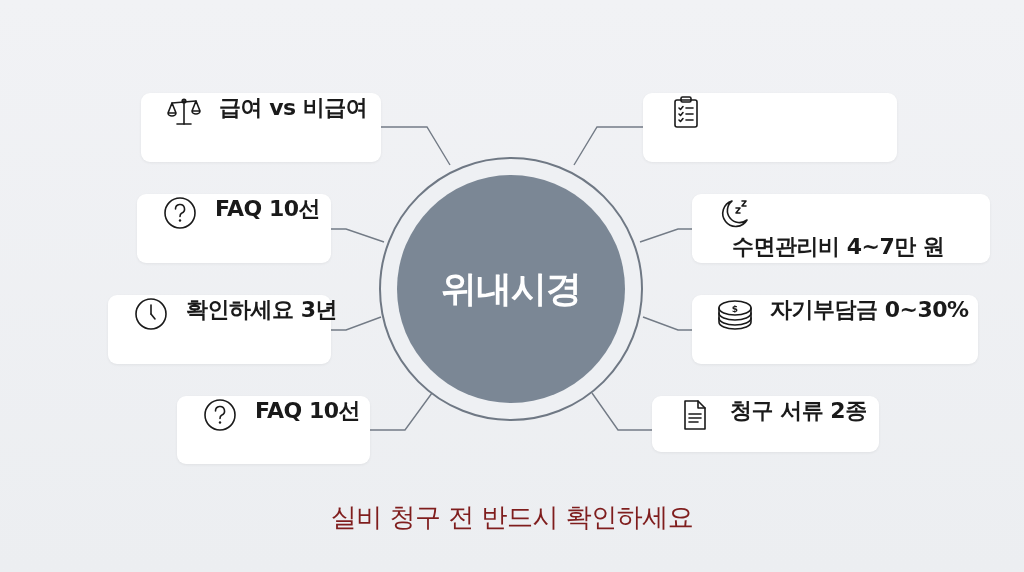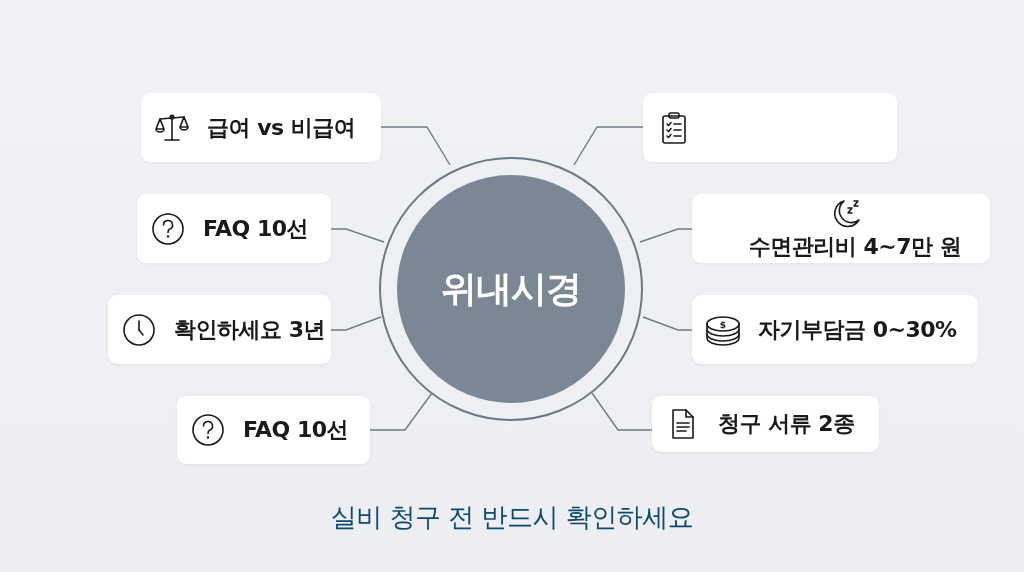--- a/index.html
+++ b/index.html
@@ -16,30 +16,30 @@
   }
   .hub {
     position:absolute; left:397px; top:175px; width:228px; height:228px;
     border-radius:50%; background:#7b8795;
     display:flex; flex-direction:column; align-items:center; justify-content:center;
     color:#ffffff; font-weight:bold; font-size:36px; line-height:48px; letter-spacing:-1px;
   }
   .card {
     position:absolute; background:#ffffff; border-radius:9px;
     box-shadow:0 1px 3px rgba(0,0,0,0.06);
-    display:flex; align-items:center; box-sizing:border-box;
-    padding-left:12px;
+    display:flex; box-sizing:border-box;
+    padding-left:24px;
   }
   .card .icon { width:38px; height:38px; flex:0 0 38px; display:flex; align-items:center; justify-content:center; }
   .card .label {
     margin-left:16px; font-size:22px; font-weight:bold; color:#1a1a1a; letter-spacing:-0.5px; white-space:nowrap;
   }
   .footer {
     position:absolute; left:0; width:1024px; top:500px; text-align:center;
-    font-size:26px; color:#0c4a6e; letter-spacing:-0.5px;
+    font-size:26px; color:#7f1d1d; letter-spacing:-0.5px;
   }
 </style>
 </head>
 <body>
 
 <svg class="lines" viewBox="0 0 1024 572">
   <g fill="none" stroke="#737b86" stroke-width="1.4">
 
     <polyline points="381,127 427,127 450,165"></polyline>
     <polyline points="331,229 346,229 384,242"></polyline>

